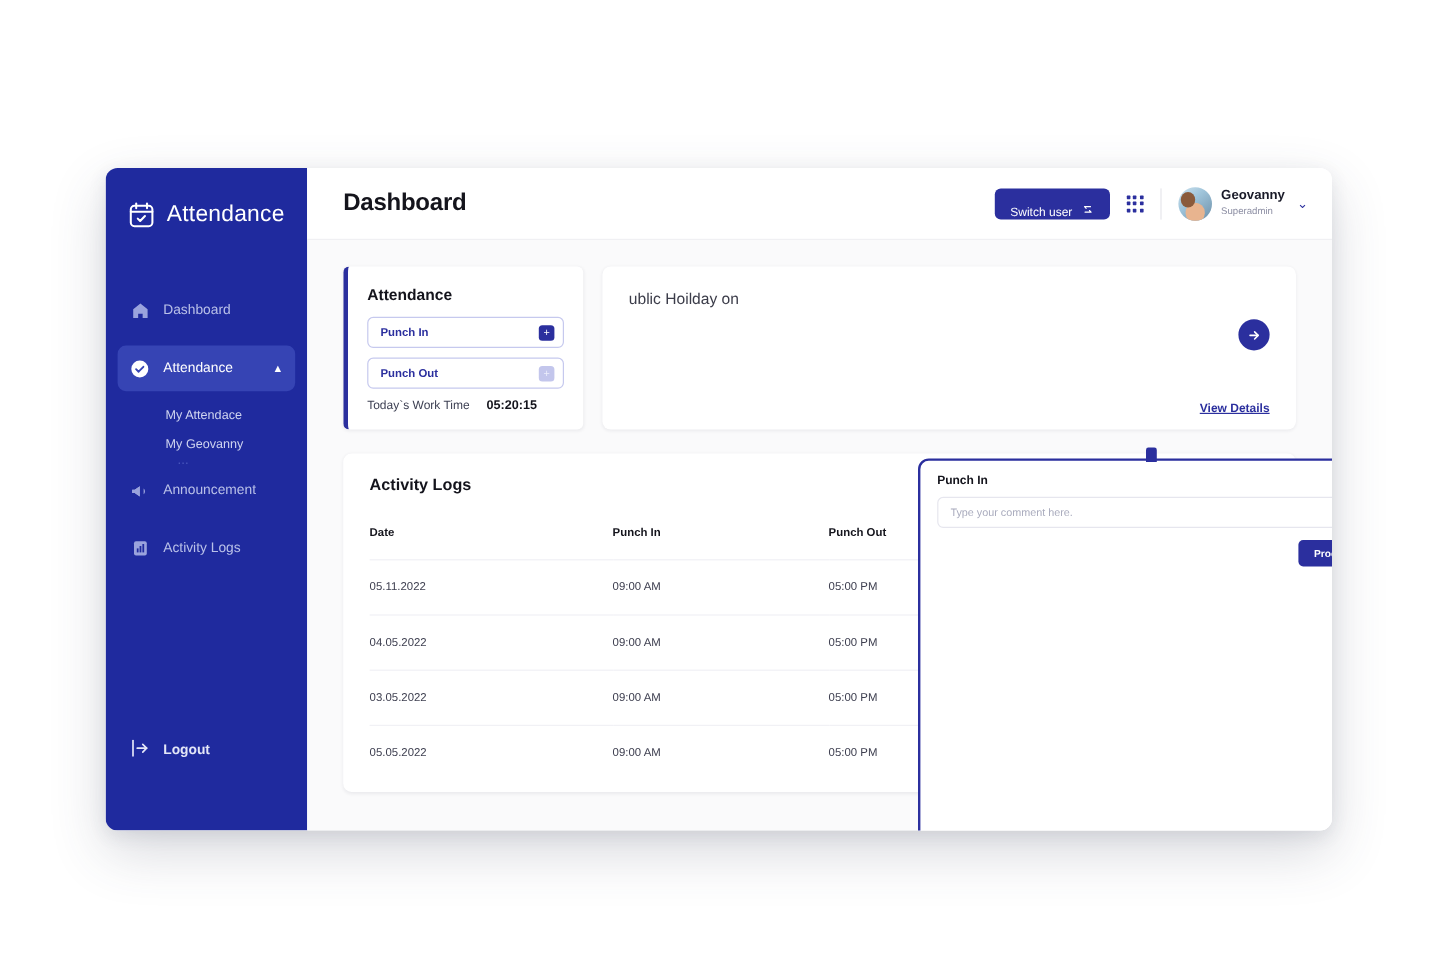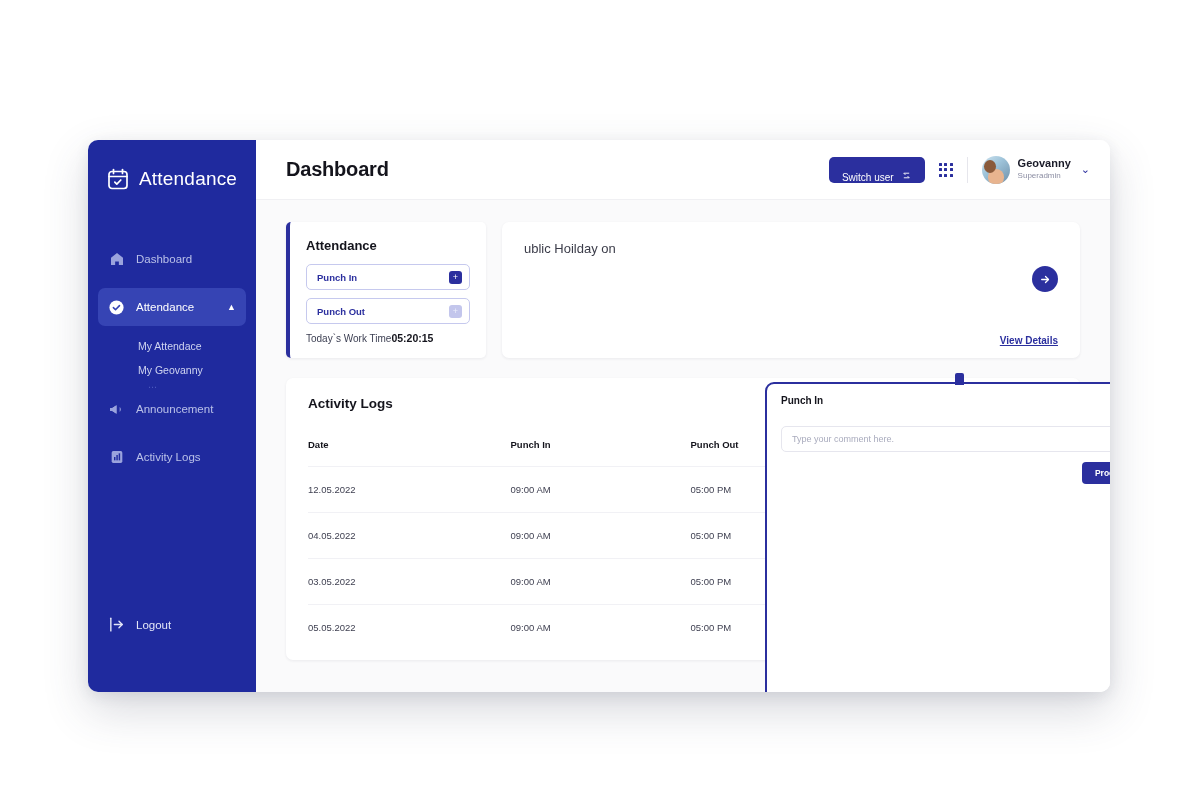--- a/index.html
+++ b/index.html
@@ -44,21 +44,21 @@
   }
   .nav-item .nav-ico { width: 17px; height: 17px; flex: 0 0 17px; display: flex; align-items: center; justify-content: center; }
   .nav-item.active { background: #3644b4; color: #ffffff; }
   .nav-item .caret { margin-left: auto; font-size: 9px; color: #ffffff; }
   .subnav { padding: 0 10px 0 40px; margin-top: -2px; }
   .subnav-item { color: #cfd4f0; font-size: 10.5px; padding: 6px 0; cursor: pointer; }
   .nav-dots { text-align: left; padding-left: 50px; color: #4a57bd; font-size: 11px; line-height: 4px; height: 8px; }
   .logout {
     position: absolute; bottom: 52px; left: 10px;
     display: flex; align-items: center; gap: 11px;
-    padding: 0 10px; height: 30px; color: #e3e6f7; font-size: 11.5px; cursor: pointer;
+    padding: 0 10px; height: 30px; color: #e3e6f7; font-size: 11.5px; cursor: pointer; font-weight: bold;
   }
 
   
   #main { flex: 1; height: 100%; background: #fafafb; position: relative; display: flex; flex-direction: column; min-width: 0; }
   #topbar {
     height: 60px; background: #ffffff; display: flex; align-items: center;
     padding: 0 20px 0 30px; flex: 0 0 60px; border-bottom: 1px solid #f0f0f3;
   }
   #page-title { font-size: 20px; font-weight: bold; color: #14141c; letter-spacing: -.2px; }
   .topbar-right { margin-left: auto; display: flex; align-items: center; gap: 14px; }
@@ -96,21 +96,21 @@
     height: 26px; border: 1px solid #c6c9ee; border-radius: 5px; background: #fff;
     display: flex; align-items: center; padding: 0 7px 0 10px; margin-bottom: 8px; cursor: pointer;
   }
   .punch-btn .lbl { font-size: 9.5px; font-weight: bold; color: #2b2f9e; }
   .punch-btn .sq {
     margin-left: auto; width: 13px; height: 13px; border-radius: 3px;
     display: flex; align-items: center; justify-content: center; font-size: 9px; line-height: 1;
   }
   .punch-btn .sq.solid { background: #2b2f9e; color: #fff; }
   .punch-btn .sq.soft  { background: #c3c6ec; color: #eceefb; }
-  .worktime { display: flex; align-items: baseline; margin-top: 8px; }
+  .worktime { display: flex; align-items: baseline; gap: 14px; margin-top: 8px; }
   .worktime .wl { font-size: 10px; color: #3c3f52; }
   .worktime .wv { font-size: 10.5px; font-weight: bold; color: #14141c; }
 
   .announce-card { flex: 1; min-width: 0; padding: 18px 22px 14px 22px; position: relative; border-radius: 7px; }
   .announce-text { font-size: 13px; color: #3b3c49; line-height: 1.45; padding-right: 60px; }
   .announce-arrow {
     position: absolute; right: 22px; top: 44px;
     width: 26px; height: 26px; border-radius: 50%; background: #2b2f9e;
     display: flex; align-items: center; justify-content: center; color: #fff; font-size: 12px; cursor: pointer;
   }
@@ -176,21 +176,21 @@
   .p-fl.c { right:40px; bottom:30px; width:11px; height:11px; background:#f4f1e6; }
   .p-fl.d { right:62px; bottom:14px; width:8px; height:8px; background:#1b6f85; }
   .p-fl.e { right:28px; bottom:38px; width:7px; height:7px; background:#f4f1e6; }
 
   .capture-btn {
     position: absolute; left: 50%; transform: translateX(-50%); bottom: 14px;
     background: #2b2f9e; color: #fff; border: none; border-radius: 4px;
     font-family: inherit; font-size: 9px; padding: 6px 14px; cursor: pointer;
   }
   .comment-input {
-    margin-top: 12px; width: 100%; height: 26px;
+    margin-top: 0; width: 100%; height: 26px;
     border: 1px solid #e6e6ee; border-radius: 5px; background: #fff;
     padding: 0 10px; font-size: 9px; color: #6f7187; font-family: inherit; outline: none;
   }
   .comment-input::placeholder { color: #a9abbd; }
   .process-btn {
     margin-top: 10px; float: right;
     background: #2b2f9e; color: #fff; border: none; border-radius: 4px;
     font-family: inherit; font-size: 8.5px; font-weight: bold; padding: 6px 13px; cursor: pointer;
   }
 </style>
@@ -352,21 +352,21 @@
                 <tr id="logs-head">
                   <th>Date</th>
                   <th>Punch In</th>
                   <th>Punch Out</th>
                   <th>Break Start</th>
                   <th>Break End</th>
                 </tr>
               </thead>
             <tbody id="logs-body">
                 <tr>
-                  <td>12.05.2022</td>
+                  <td>05.11.2022</td>
                   <td>09:00 AM</td>
                   <td>05:00 PM</td>
                   <td>01:00 PM</td>
                   <td>02:00 PM</td>
                 </tr>
                 <tr>
                   <td>04.05.2022</td>
                   <td>09:00 AM</td>
                   <td>05:00 PM</td>
                   <td>01:00 PM</td>

